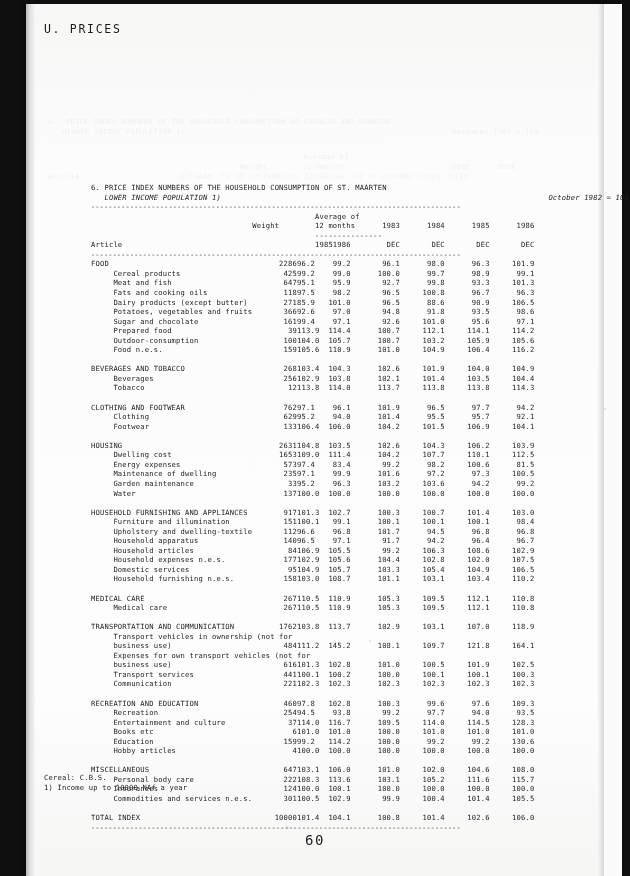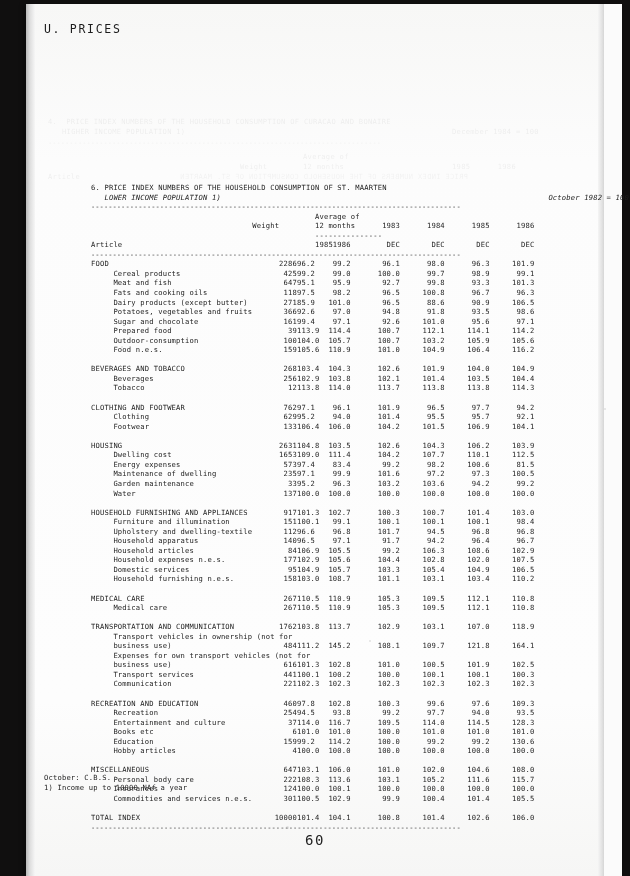--- a/index.html
+++ b/index.html
@@ -158,19 +158,19 @@
 
     <div class="speck" style="left:121px; top:346px; width:2px; height:2px;"></div>
     <div class="speck" style="left:369px; top:640px; width:2px; height:2px;"></div>
     <div class="speck" style="left:604px; top:408px; width:2px; height:2px;"></div>
     <div class="speck" style="left:286px; top:826px; width:3px; height:3px;"></div>
 
     <div class="sect-letter">U. PRICES</div>
 
     <div id="table-block"><div class="tline">6. PRICE INDEX NUMBERS OF THE HOUSEHOLD CONSUMPTION OF ST. MAARTEN</div><div class="tline rel">   LOWER INCOME POPULATION 1)<span class="basis">October 1982 = 100</span></div><div class="rule">--------------------------------------------------------------------------------------</div><div class="tline">                                                  Average of</div><div class="tline">                                    Weight        12 months      1983      1984      1985      1986</div><div class="tline">                                                  ---------------</div><div class="tline">Article                                           19851986        DEC       DEC       DEC       DEC</div><div class="rule">--------------------------------------------------------------------------------------</div><div class="tline">FOOD                                      228696.2    99.2       96.1      98.0      96.3     101.9</div><div class="tline">     Cereal products                       42599.2    99.0      100.0      99.7      98.9      99.1</div><div class="tline">     Meat and fish                         64795.1    95.9       92.7      99.8      93.3     101.3</div><div class="tline">     Fats and cooking oils                 11897.5    98.2       96.5     100.8      96.7      96.3</div><div class="tline">     Dairy products (except butter)        27185.9   101.0       96.5      88.6      90.9     106.5</div><div class="tline">     Potatoes, vegetables and fruits       36692.6    97.0       94.8      91.8      93.5      98.6</div><div class="tline">     Sugar and chocolate                   16199.4    97.1       92.6     101.0      95.6      97.1</div><div class="tline">     Prepared food                          39113.9  114.4      100.7     112.1     114.1     114.2</div><div class="tline">     Outdoor-consumption                   100104.0  105.7      100.7     103.2     105.9     105.6</div><div class="tline">     Food n.e.s.                           159105.6  110.9      101.0     104.9     106.4     116.2</div><div class="tline"> </div><div class="tline">BEVERAGES AND TOBACCO                      268103.4  104.3      102.6     101.9     104.0     104.9</div><div class="tline">     Beverages                             256102.9  103.8      102.1     101.4     103.5     104.4</div><div class="tline">     Tobacco                                12113.8  114.0      113.7     113.8     113.8     114.3</div><div class="tline"> </div><div class="tline">CLOTHING AND FOOTWEAR                      76297.1    96.1      101.9      96.5      97.7      94.2</div><div class="tline">     Clothing                              62995.2    94.0      101.4      95.5      95.7      92.1</div><div class="tline">     Footwear                              133106.4  106.0      104.2     101.5     106.9     104.1</div><div class="tline"> </div><div class="tline">HOUSING                                   2631104.8  103.5      102.6     104.3     106.2     103.9</div><div class="tline">     Dwelling cost                        1653109.0  111.4      104.2     107.7     110.1     112.5</div><div class="tline">     Energy expenses                       57397.4    83.4       99.2      98.2     100.6      81.5</div><div class="tline">     Maintenance of dwelling               23597.1    99.9      101.6      97.2      97.3     100.5</div><div class="tline">     Garden maintenance                     3395.2    96.3      103.2     103.6      94.2      99.2</div><div class="tline">     Water                                 137100.0  100.0      100.0     100.0     100.0     100.0</div><div class="tline"> </div><div class="tline">HOUSEHOLD FURNISHING AND APPLIANCES        917101.3  102.7      100.3     100.7     101.4     103.0</div><div class="tline">     Furniture and illumination            151100.1   99.1      100.1     100.1     100.1      98.4</div><div class="tline">     Upholstery and dwelling-textile       11296.6    96.8      101.7      94.5      96.8      96.8</div><div class="tline">     Household apparatus                   14096.5    97.1       91.7      94.2      96.4      96.7</div><div class="tline">     Household articles                     84106.9  105.5       99.2     106.3     108.6     102.9</div><div class="tline">     Household expenses n.e.s.             177102.9  105.6      104.4     102.8     102.0     107.5</div><div class="tline">     Domestic services                      95104.9  105.7      103.3     105.4     104.9     106.5</div><div class="tline">     Household furnishing n.e.s.           158103.0  108.7      101.1     103.1     103.4     110.2</div><div class="tline"> </div><div class="tline">MEDICAL CARE                               267110.5  110.9      105.3     109.5     112.1     110.8</div><div class="tline">     Medical care                          267110.5  110.9      105.3     109.5     112.1     110.8</div><div class="tline"> </div><div class="tline">TRANSPORTATION AND COMMUNICATION          1762103.8  113.7      102.9     103.1     107.0     118.9</div><div class="tline">     Transport vehicles in ownership (not for </div><div class="tline">     business use)                         484111.2  145.2      108.1     109.7     121.8     164.1</div><div class="tline">     Expenses for own transport vehicles (not for</div><div class="tline">     business use)                         616101.3  102.8      101.0     100.5     101.9     102.5</div><div class="tline">     Transport services                    441100.1  100.2      100.0     100.1     100.1     100.3</div><div class="tline">     Communication                         221102.3  102.3      102.3     102.3     102.3     102.3</div><div class="tline"> </div><div class="tline">RECREATION AND EDUCATION                   46097.8   102.8      100.3      99.6      97.6     109.3</div><div class="tline">     Recreation                            25494.5    93.8       99.2      97.7      94.0      93.5</div><div class="tline">     Entertainment and culture              37114.0  116.7      109.5     114.0     114.5     128.3</div><div class="tline">     Books etc                               6101.0  101.0      100.0     101.0     101.0     101.0</div><div class="tline">     Education                             15999.2   114.2      100.0      99.2      99.2     130.6</div><div class="tline">     Hobby articles                          4100.0  100.0      100.0     100.0     100.0     100.0</div><div class="tline"> </div><div class="tline">MISCELLANEOUS                              647103.1  106.0      101.0     102.0     104.6     108.0</div><div class="tline">     Personal body care                    222108.3  113.6      103.1     105.2     111.6     115.7</div><div class="tline">     Insurances                            124100.0  100.1      100.0     100.0     100.0     100.0</div><div class="tline">     Commodities and services n.e.s.       301100.5  102.9       99.9     100.4     101.4     105.5</div><div class="tline"> </div><div class="tline">TOTAL INDEX                              10000101.4  104.1      100.8     101.4     102.6     106.0</div><div class="rule">--------------------------------------------------------------------------------------</div></div>
 
-    <div id="footer"><span>October: C.B.S.</span>
+    <div id="footer"><span>Cereal: C.B.S.</span>
 <span>1) Income up to 10000 NAf a year</span></div>
 
     <div id="pageno">60</div>
 
   </div>
 </div>
 
 </body></html>

